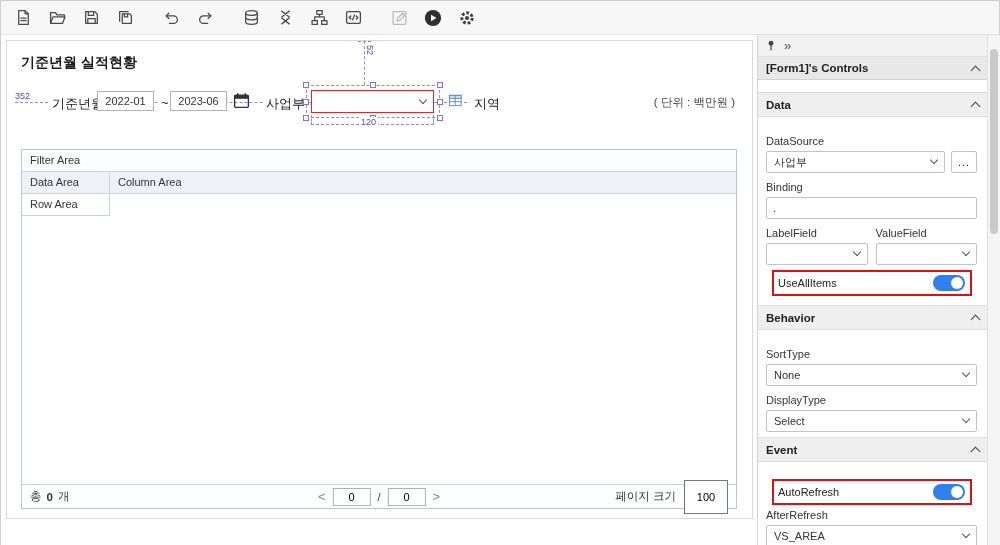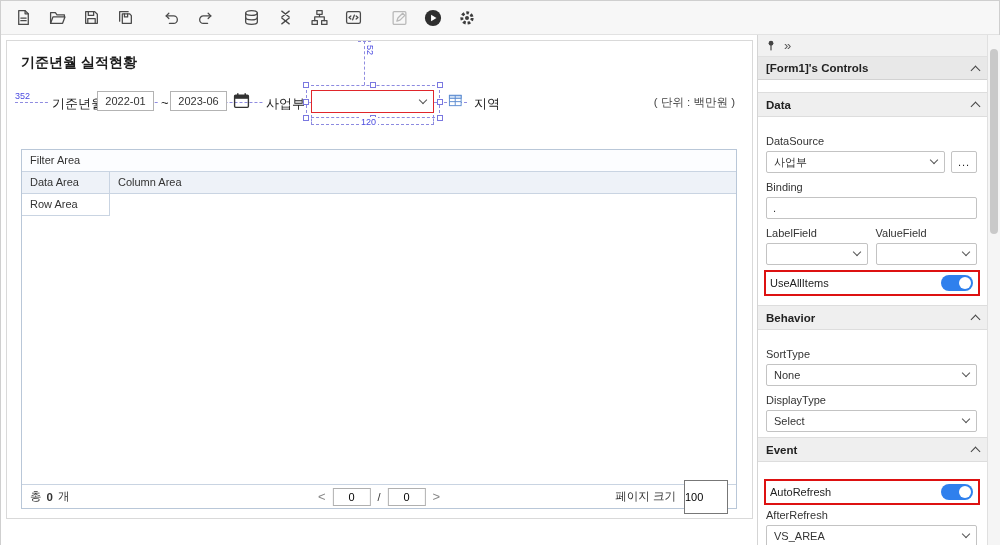--- a/index.html
+++ b/index.html
@@ -47,21 +47,21 @@
   .parea-row3{height:22px;display:flex;background:#fff}
   .pcell-row{width:88px;line-height:21px;padding-left:8px;border-right:1px solid #c9d4e2;border-bottom:1px solid #c9d4e2}
   .pfill{flex:1}
   .ppager{height:24px;border-top:1px solid #c9d4e2;display:flex;align-items:center;padding:0 8px;position:relative}
   .ptotal{display:flex;align-items:center;gap:5px;font-size:11.5px}
   .ptotal b{font-weight:bold}
   .pcenter{position:absolute;left:50%;transform:translateX(-50%);display:flex;align-items:center;gap:7px}
   .pnav{color:#888;font-size:13px;cursor:pointer;line-height:1}
   .pbox{width:38px;height:18px;border:1px solid #b0b0b0;background:#fff;font-size:11px;text-align:center;font-family:inherit;padding:0}
   .pright{margin-left:auto;display:flex;align-items:center;gap:8px;font-size:11.5px}
-  .psize{width:44px;height:34px;border:1px solid #777;background:#fff;font-size:11px;font-family:inherit;padding:0}
+  .psize{width:44px;height:34px;border:1px solid #777;background:#fff;font-size:11px;text-align:center;font-family:inherit;padding:0}
 
   
   .tabbar{position:absolute;left:0;bottom:0;width:100%;height:27px;border-top:1px solid #c9c9c9;background:#fbfbfb;
           display:flex;align-items:flex-start;padding:3px 0 0 8px;gap:3px}
   .tab{font-size:11px;padding:3px 15px;border:1px solid #c4c4c4;background:#f0f0f0;color:#555;cursor:pointer}
   .tab.active{background:#fff;border-color:#8f8f8f;color:#111}
 
   
   .panel{position:absolute;top:34px;left:757px;width:229px;height:511px;background:#fff;overflow:hidden;font-size:11px}
   .pstrip{height:22px;background:#f1f1f1;border-bottom:1px solid #e0e0e0;display:flex;align-items:center;padding:0 7px;gap:7px;color:#444}
@@ -78,21 +78,21 @@
         align-items:center;padding:0 18px 0 7px;color:#333;cursor:pointer}
   .ptext{width:100%;height:22px;border:1px solid #c3c3c3;border-radius:2px;background:#fff;font-size:11px;
          color:#333;padding:0 6px;font-family:inherit}
   .mb8{margin-bottom:8px}
   .dsrow{display:flex;gap:6px;align-items:center}
   .dsrow .psel{flex:1}
   .morebtn{width:26px;height:22px;border:1px solid #c3c3c3;border-radius:2px;background:#fff;font-size:11px;
            display:flex;align-items:center;justify-content:center;letter-spacing:1px;color:#222;cursor:pointer}
   .twocol{display:flex;gap:8px}
   .twocol>*{flex:1}
-  .hlrow{position:relative;display:flex;align-items:center;height:20px;margin:5px 4px 7px}
+  .hlrow{position:relative;display:flex;align-items:center;height:20px;margin:5px 12px 7px}
   .redbox{position:absolute;left:-6px;right:-7px;top:-3px;bottom:-3px;border:2px solid #dd1111;pointer-events:none}
   .toggle{width:32px;height:16px;border-radius:8px;background:#2f80ed;position:relative;margin-left:auto;cursor:pointer}
   .knob{position:absolute;right:2px;top:2px;width:12px;height:12px;border-radius:50%;background:#fff}
 
   
   .scrollbar{position:absolute;top:34px;left:986px;width:13px;height:511px;background:#f5f5f5;border-left:1px solid #e0e0e0}
   .thumb{position:absolute;left:2px;top:14px;width:8px;height:185px;background:#c9c9c9;border-radius:4px;cursor:pointer}
 </style>
 </head>
 <body>

